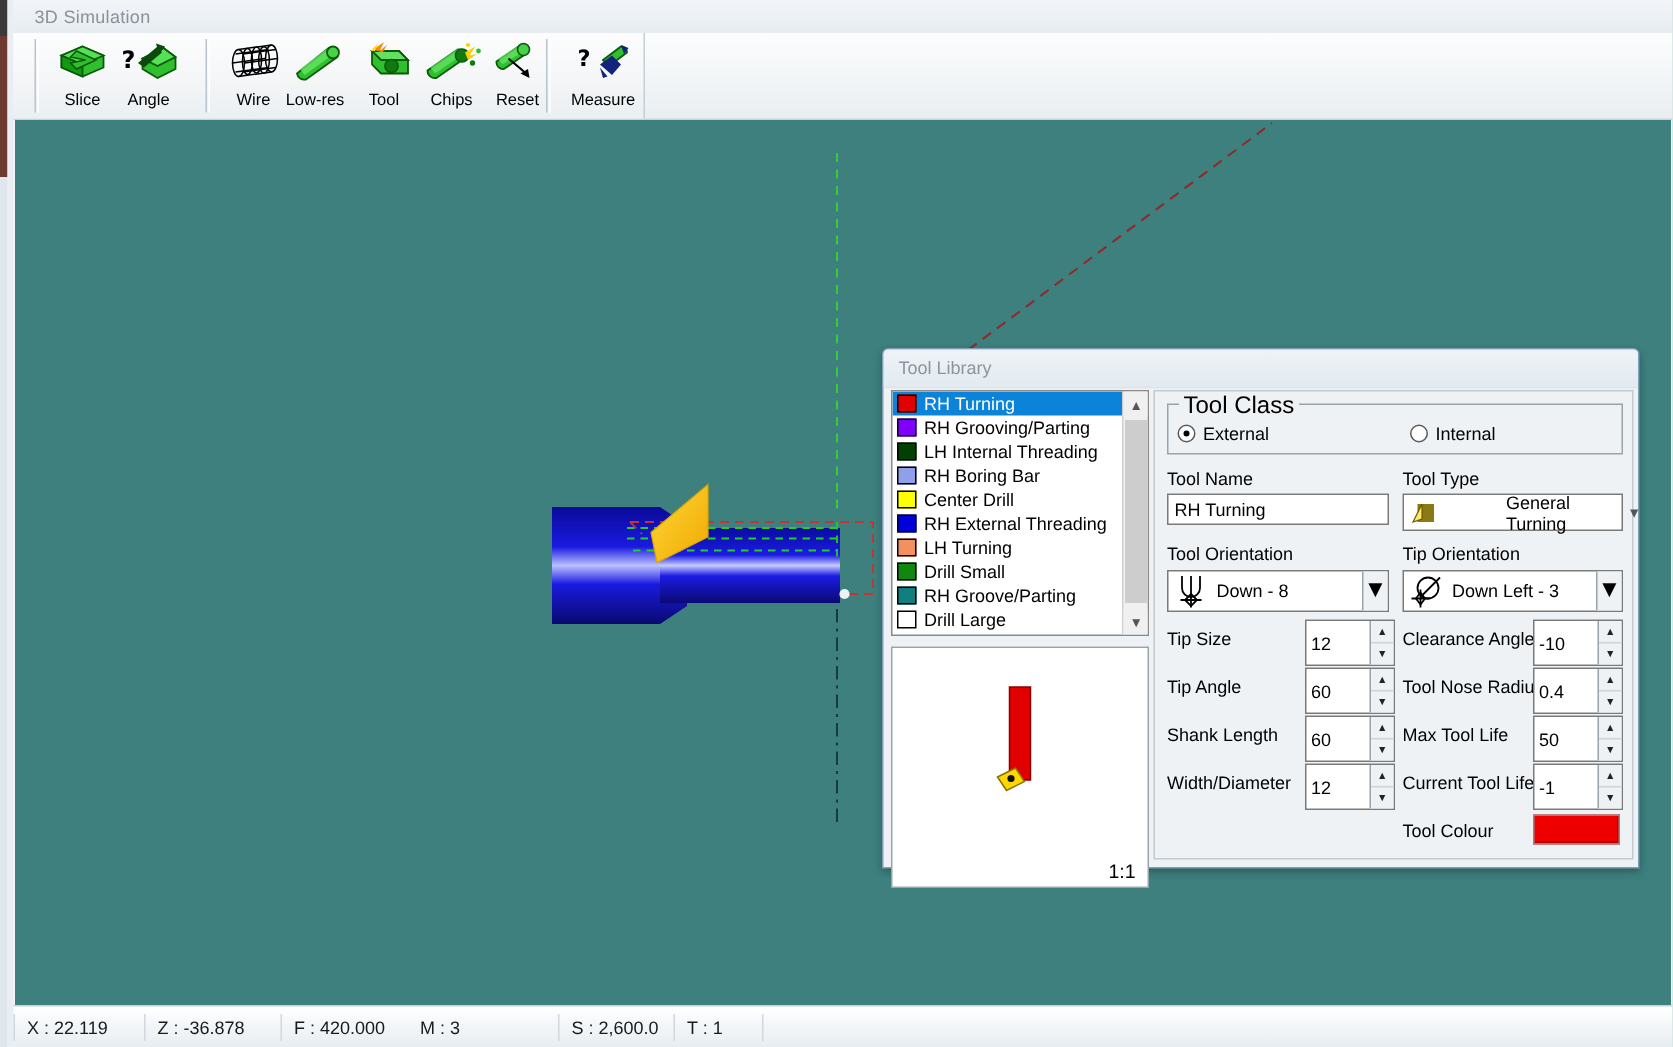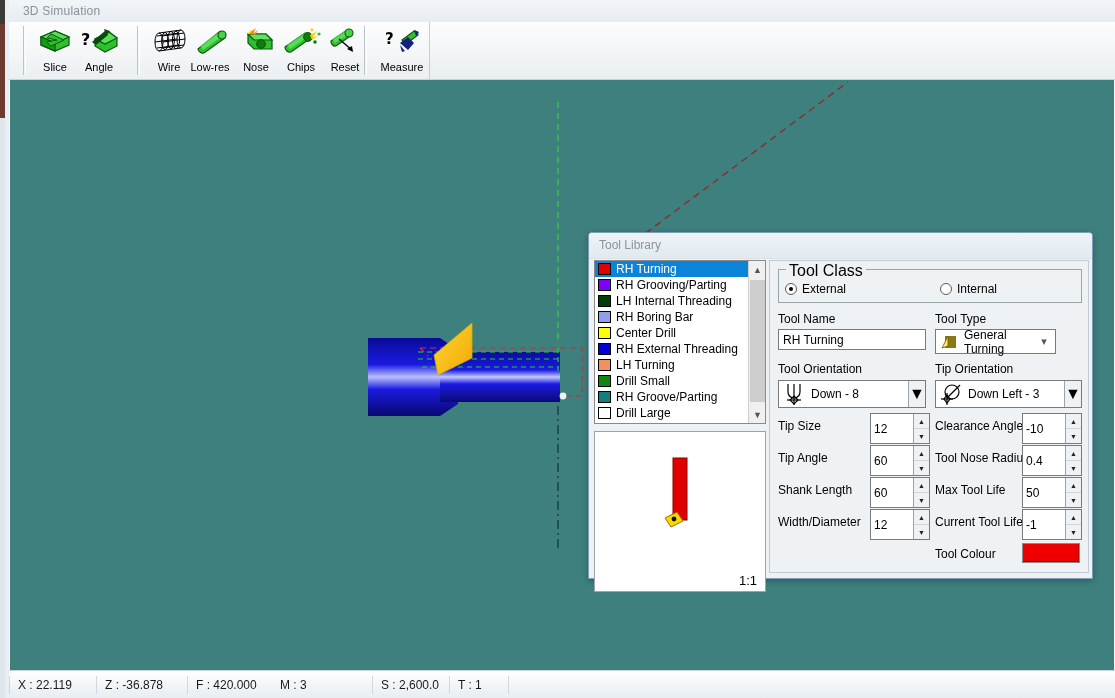--- a/index.html
+++ b/index.html
@@ -297,21 +297,21 @@
     </div>
 
     <div class="tb-btn" style="left:221px;">
       <svg class="tb-ico" viewBox="0 0 48 32">
         <path d="M16 9 L34 9 L40 15 L40 24 L22 24 L16 18 Z" fill="#2fbf2f" stroke="#0a5a0a" stroke-width="1.2"></path>
         <path d="M16 9 L34 9 L40 15 L22 15 Z" fill="#62e062" stroke="#0a5a0a" stroke-width="1.2"></path>
         <circle cx="29" cy="19" r="4.4" fill="#0f7a0f" stroke="#0a5a0a" stroke-width="1"></circle>
         <path d="M17 8 L24 3 L21 9 L26 5 L23 10 Z" fill="#ff8800"></path>
         <path d="M15 9 L20 4 L18 9 Z" fill="#ffdd00"></path>
       </svg>
-      <div class="tb-lbl">Nose</div>
+      <div class="tb-lbl">Tool</div>
     </div>
 
     <div class="tb-btn" style="left:266px;">
       <svg class="tb-ico" viewBox="0 0 48 32">
         <path d="M8 22 L28 8 a5 5 0 0 1 6 5 L14 27 a5 5 0 0 1 -6 -5 Z" fill="#2fbf2f" stroke="#0a5a0a" stroke-width="1.2"></path>
         <path d="M10 20 L29 7 a4 4 0 0 1 3 4 L13 24 Z" fill="#6ae86a" opacity=".7"></path>
         <ellipse cx="31" cy="12" rx="4.4" ry="4.4" fill="#0f7a0f" stroke="#0a5a0a" stroke-width="1"></ellipse>
         <path d="M33 10 L40 6 L36 12 L41 11 L35 15 Z" fill="#ffd000"></path>
         <circle cx="38" cy="17" r="1.8" fill="#0f7a0f"></circle>
         <circle cx="42" cy="9" r="1.6" fill="#2fbf2f"></circle>
@@ -477,21 +477,21 @@
             </div>
           </div>
         </div>
 
         <div class="fld-label" style="left:8px; top:51px;">Tool Name</div>
         <div class="textbox" style="left:8px; top:68px; width:148px; height:21px;">
           <span>RH Turning</span>
         </div>
 
         <div class="fld-label" style="left:165px; top:51px;">Tool Type</div>
-        <div class="combo" style="left:165px; top:68px; width:121px; height:25px;">
+        <div class="combo" style="left:165px; top:68px; width:147px; height:25px;gap:40px;">
           <span class="ico-slot">
             <svg width="18" height="16" viewBox="0 0 18 16">
               <rect x="5" y="2" width="11" height="12" fill="#8a7a16"></rect>
               <path d="M2 14 L8 2 L8 12 Z" fill="#ffe96a" stroke="#6a5a00" stroke-width="0.8"></path>
             </svg>
           </span>
           <span class="combo-txt">General Turning</span>
           <span class="combo-btn-flat">▾</span>
         </div>
 

